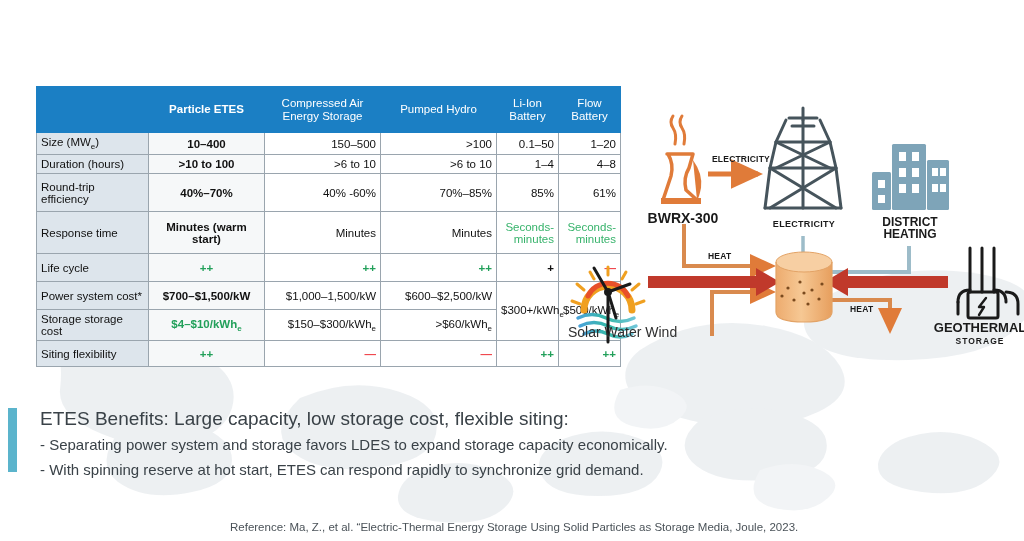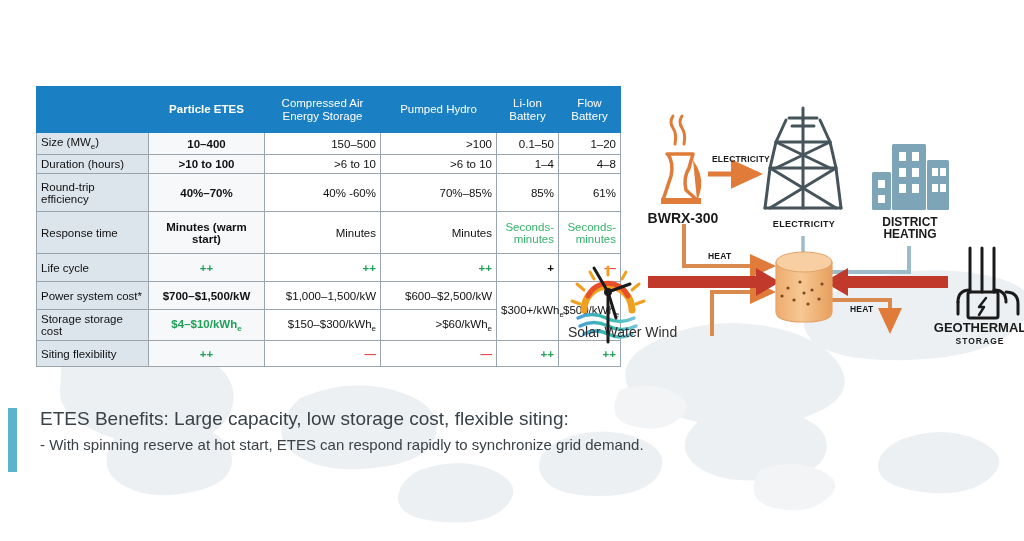--- a/index.html
+++ b/index.html
@@ -232,24 +232,26 @@
         </tr>
 
       </tbody>
     </table>
   </div>
 
   <div id="benefits">
     <div class="bar"></div>
     <div class="btxt">
       <div class="bhead">ETES Benefits: Large capacity, low storage cost, flexible siting:</div>
+      <div class="bline">- Separating power system and storage favors LDES to expand storage capacity economically.</div>
       <div class="bline">- With spinning reserve at hot start, ETES can respond rapidly to synchronize grid demand.</div>
     </div>
   </div>
 
+  <div id="reference">Reference: Ma, Z., et al. “Electric-Thermal Energy Storage Using Solid Particles as Storage Media, Joule, 2023.</div>
 
   <div id="diagram">
 
     <svg width="464" height="290" viewBox="0 0 464 290">
       <defs>
         <marker id="arrOrange" markerWidth="7" markerHeight="7" refX="5.5" refY="3" orient="auto">
           <path d="M0 0 L6.5 3 L0 6 z" fill="#e07b39"></path>
         </marker>
         <marker id="arrBlue" markerWidth="7" markerHeight="7" refX="5.5" refY="3" orient="auto">
           <path d="M0 0 L6.5 3 L0 6 z" fill="#9dbcc9"></path>

